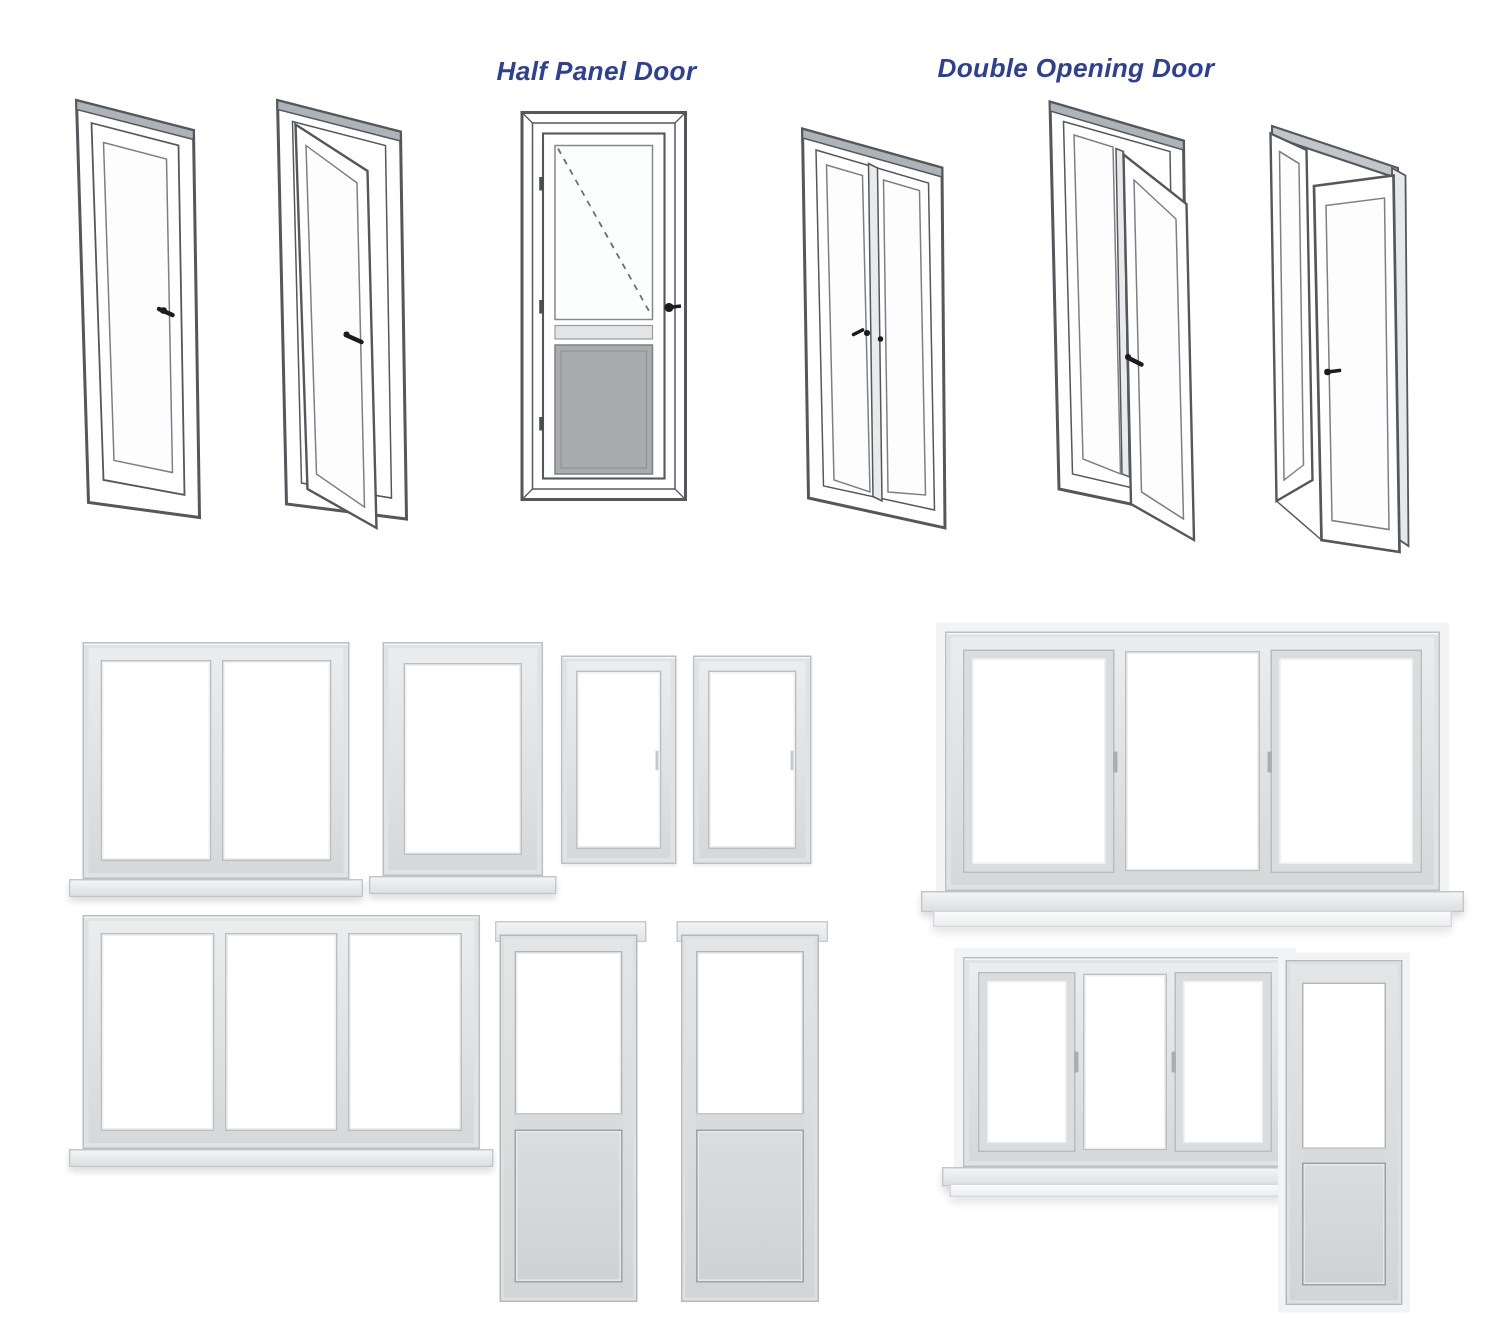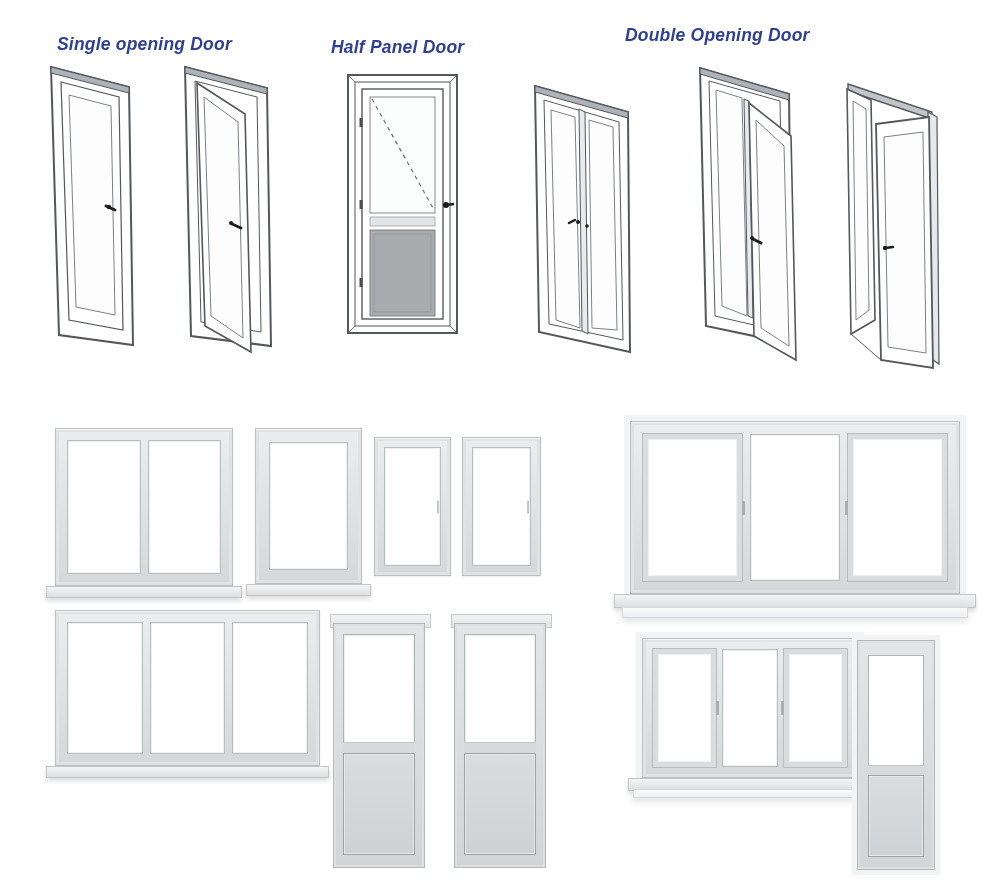--- a/index.html
+++ b/index.html
@@ -4,21 +4,21 @@
 <style>
   html,body{margin:0;padding:0;background:#fff;}
   .canvas{position:relative;width:1000px;height:892px;background:#ffffff;overflow:hidden;
           font-family:"Liberation Sans",sans-serif;}
 
   
   .caption{position:absolute;font-style:italic;font-weight:bold;font-size:17.5px;
            color:var(--caption,#2e3f96);letter-spacing:.2px;white-space:nowrap;}
   #cap-single{left:57px;top:34px;}
   #cap-half{left:331px;top:37px;}
-  #cap-double{left:625px;top:25px;}
+  #cap-double{left:625px;top:35px;}
 
   .fig{position:absolute;}
   .fig svg{display:block;width:100%;height:100%;}
 
   
   .win{position:absolute;}
   .frame{position:absolute;inset:0;display:flex;
          background:linear-gradient(180deg,#ecedee,#d5d7d9);
          border:1px solid #bdc0c3;
          box-shadow:inset 0 1px 0 #f5f6f7, inset 0 0 0 3px #e0e2e4, 0 1px 2px rgba(0,0,0,.08);}
@@ -63,21 +63,20 @@
                 background:#d8dadc;border-top:1px solid #c4c7ca;border-bottom:1px solid #bfc2c5;}
   .combo .cdoor .panel{position:absolute;left:10px;right:10px;top:134px;bottom:12px;
                 background:linear-gradient(180deg,#dadcde,#cfd2d4);
                 border:1px solid #9fa2a5;box-shadow:inset 0 0 0 1px #e5e7e9;}
 </style>
 </head>
 <body>
 
 <div class="canvas">
 
-  <div class="caption" id="cap-single">Single opening Door</div>
   <div class="caption" id="cap-half">Half Panel Door</div>
   <div class="caption" id="cap-double">Double Opening Door</div>
 
   <div class="fig" style="left:44px;top:56px;width:96px;height:292px">
     <svg viewBox="0 0 96 292">
       <polygon points="7,11 85,31 89,289 15,279" fill="#ffffff" stroke="#54575c" stroke-width="2"></polygon>
       <polygon points="7,11 85,31 85,37 7,17" fill="#aeb3b9" stroke="#54575c" stroke-width="1"></polygon>
       <polygon points="17,26 75,41 79,274 25,264" fill="#ffffff" stroke="#54575c" stroke-width="1.2"></polygon>
       <polygon points="25,39 67,50 71,259 32,251" fill="#fdfdfe" stroke="#7c8085" stroke-width="1"></polygon>
       <circle cx="65" cy="151" r="2.2" fill="#1c1c1c"></circle>

